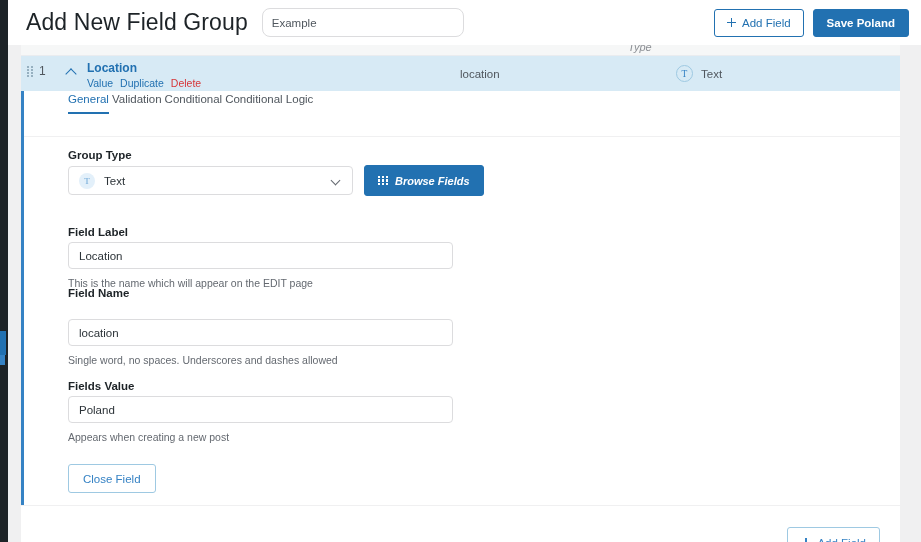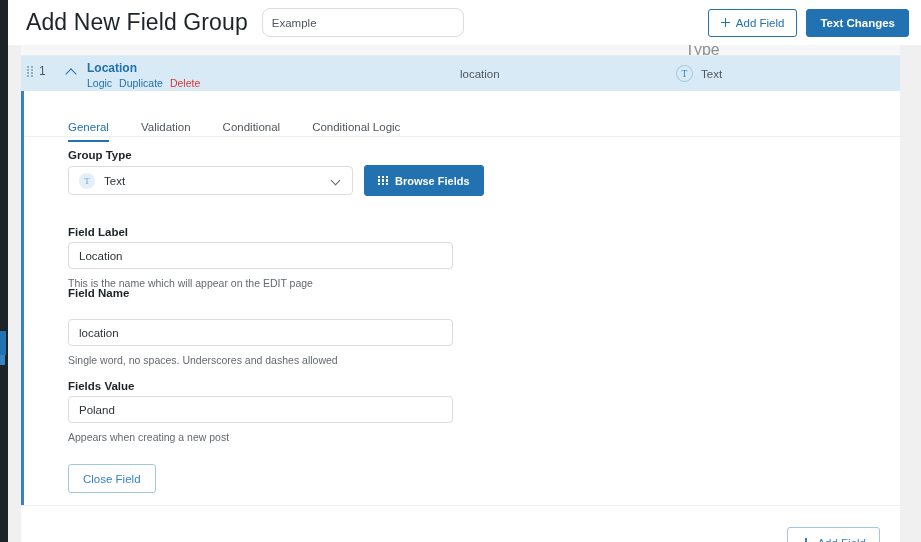--- a/index.html
+++ b/index.html
@@ -155,23 +155,24 @@
     left: 0; top: 0;
     width: 879px;
     height: 11px;
     background: #f6f7f7;
     border-bottom: 1px solid #eaecef;
     box-sizing: border-box;
     overflow: hidden;
   }
   .list-header span {
     position: absolute;
-    left: 664px; top: -4px;
-    font-size: 16px;
+    left: 607px; top: -4px;
+    font-size: 11px;
     color: #8c8f94;
+    font-style: italic;
   }
 
   
   .field-row {
     position: absolute;
     left: 0; top: 11px;
     width: 879px;
     height: 35px;
     background: #d7eaf5;
     box-sizing: border-box;
@@ -266,23 +267,23 @@
     position: absolute;
     left: 0; top: 46px;
     width: 879px;
     height: 414px;
     background: #ffffff;
     border-left: 3px solid #3582c4;
     box-sizing: border-box;
   }
   .tabs {
     position: absolute;
-    left: 44px; top: 30px;
-    display: flex;
-    gap: 32px;
+    left: 44px; top: 2px;
+    display: flex;
+    gap: 3px;
     align-items: flex-end;
   }
   .tab {
     font-size: 11.5px;
     color: #50575e;
     padding-bottom: 7px;
     cursor: pointer;
     border-bottom: 2px solid transparent;
   }
   .tab.active {
@@ -386,20 +387,21 @@
     background: #2271b1;
     border: 1px solid #2271b1;
     color: #fff;
     font-weight: 700;
     font-size: 11px;
     border-radius: 3px;
     display: inline-flex;
     align-items: center;
     gap: 7px;
     cursor: pointer;
+    font-style: italic;
   }
   .grid-ico {
     position: relative;
     display: inline-block;
     width: 10px; height: 10px;
     flex: none;
   }
   .grid-ico i {
     position: absolute;
     width: 2.2px; height: 2.2px;
@@ -474,21 +476,21 @@
 
   <div class="topbar">
     <div class="topbar-title">Add New Field Group</div>
     <input class="title-input" type="text" value="Example" style="">
     <div class="topbar-actions">
       <div class="btn btn-outline">
         <span class="plus-ico"></span>
         <span>Add Field</span>
       </div>
       <div class="btn btn-primary">
-        <span>Text Changes</span>
+        <span>Save Poland</span>
       </div>
     </div>
   </div>
 
   <div class="content">
 
     <div class="list-header">
       <span>Type</span>
     </div>
 
@@ -500,21 +502,21 @@
           <i style="left:4px;top:3px"></i>
         <i style="left:0;top:6px"></i>
           <i style="left:4px;top:6px"></i>
         <i style="left:0;top:9px"></i>
           <i style="left:4px;top:9px"></i>
       </div>
       <div class="fr-num">1</div>
       <div class="fr-chev"></div>
       <div class="fr-title">Location</div>
       <div class="fr-links">
-        <a>Logic</a>
+        <a>Value</a>
         <a>Duplicate</a>
         <a class="danger">Delete</a>
       </div>
       <div class="fr-name">location</div>
       <div class="fr-type">
         <span class="type-badge">T</span>
         <span class="fr-type-label">Text</span>
       </div>
     </div>
 

